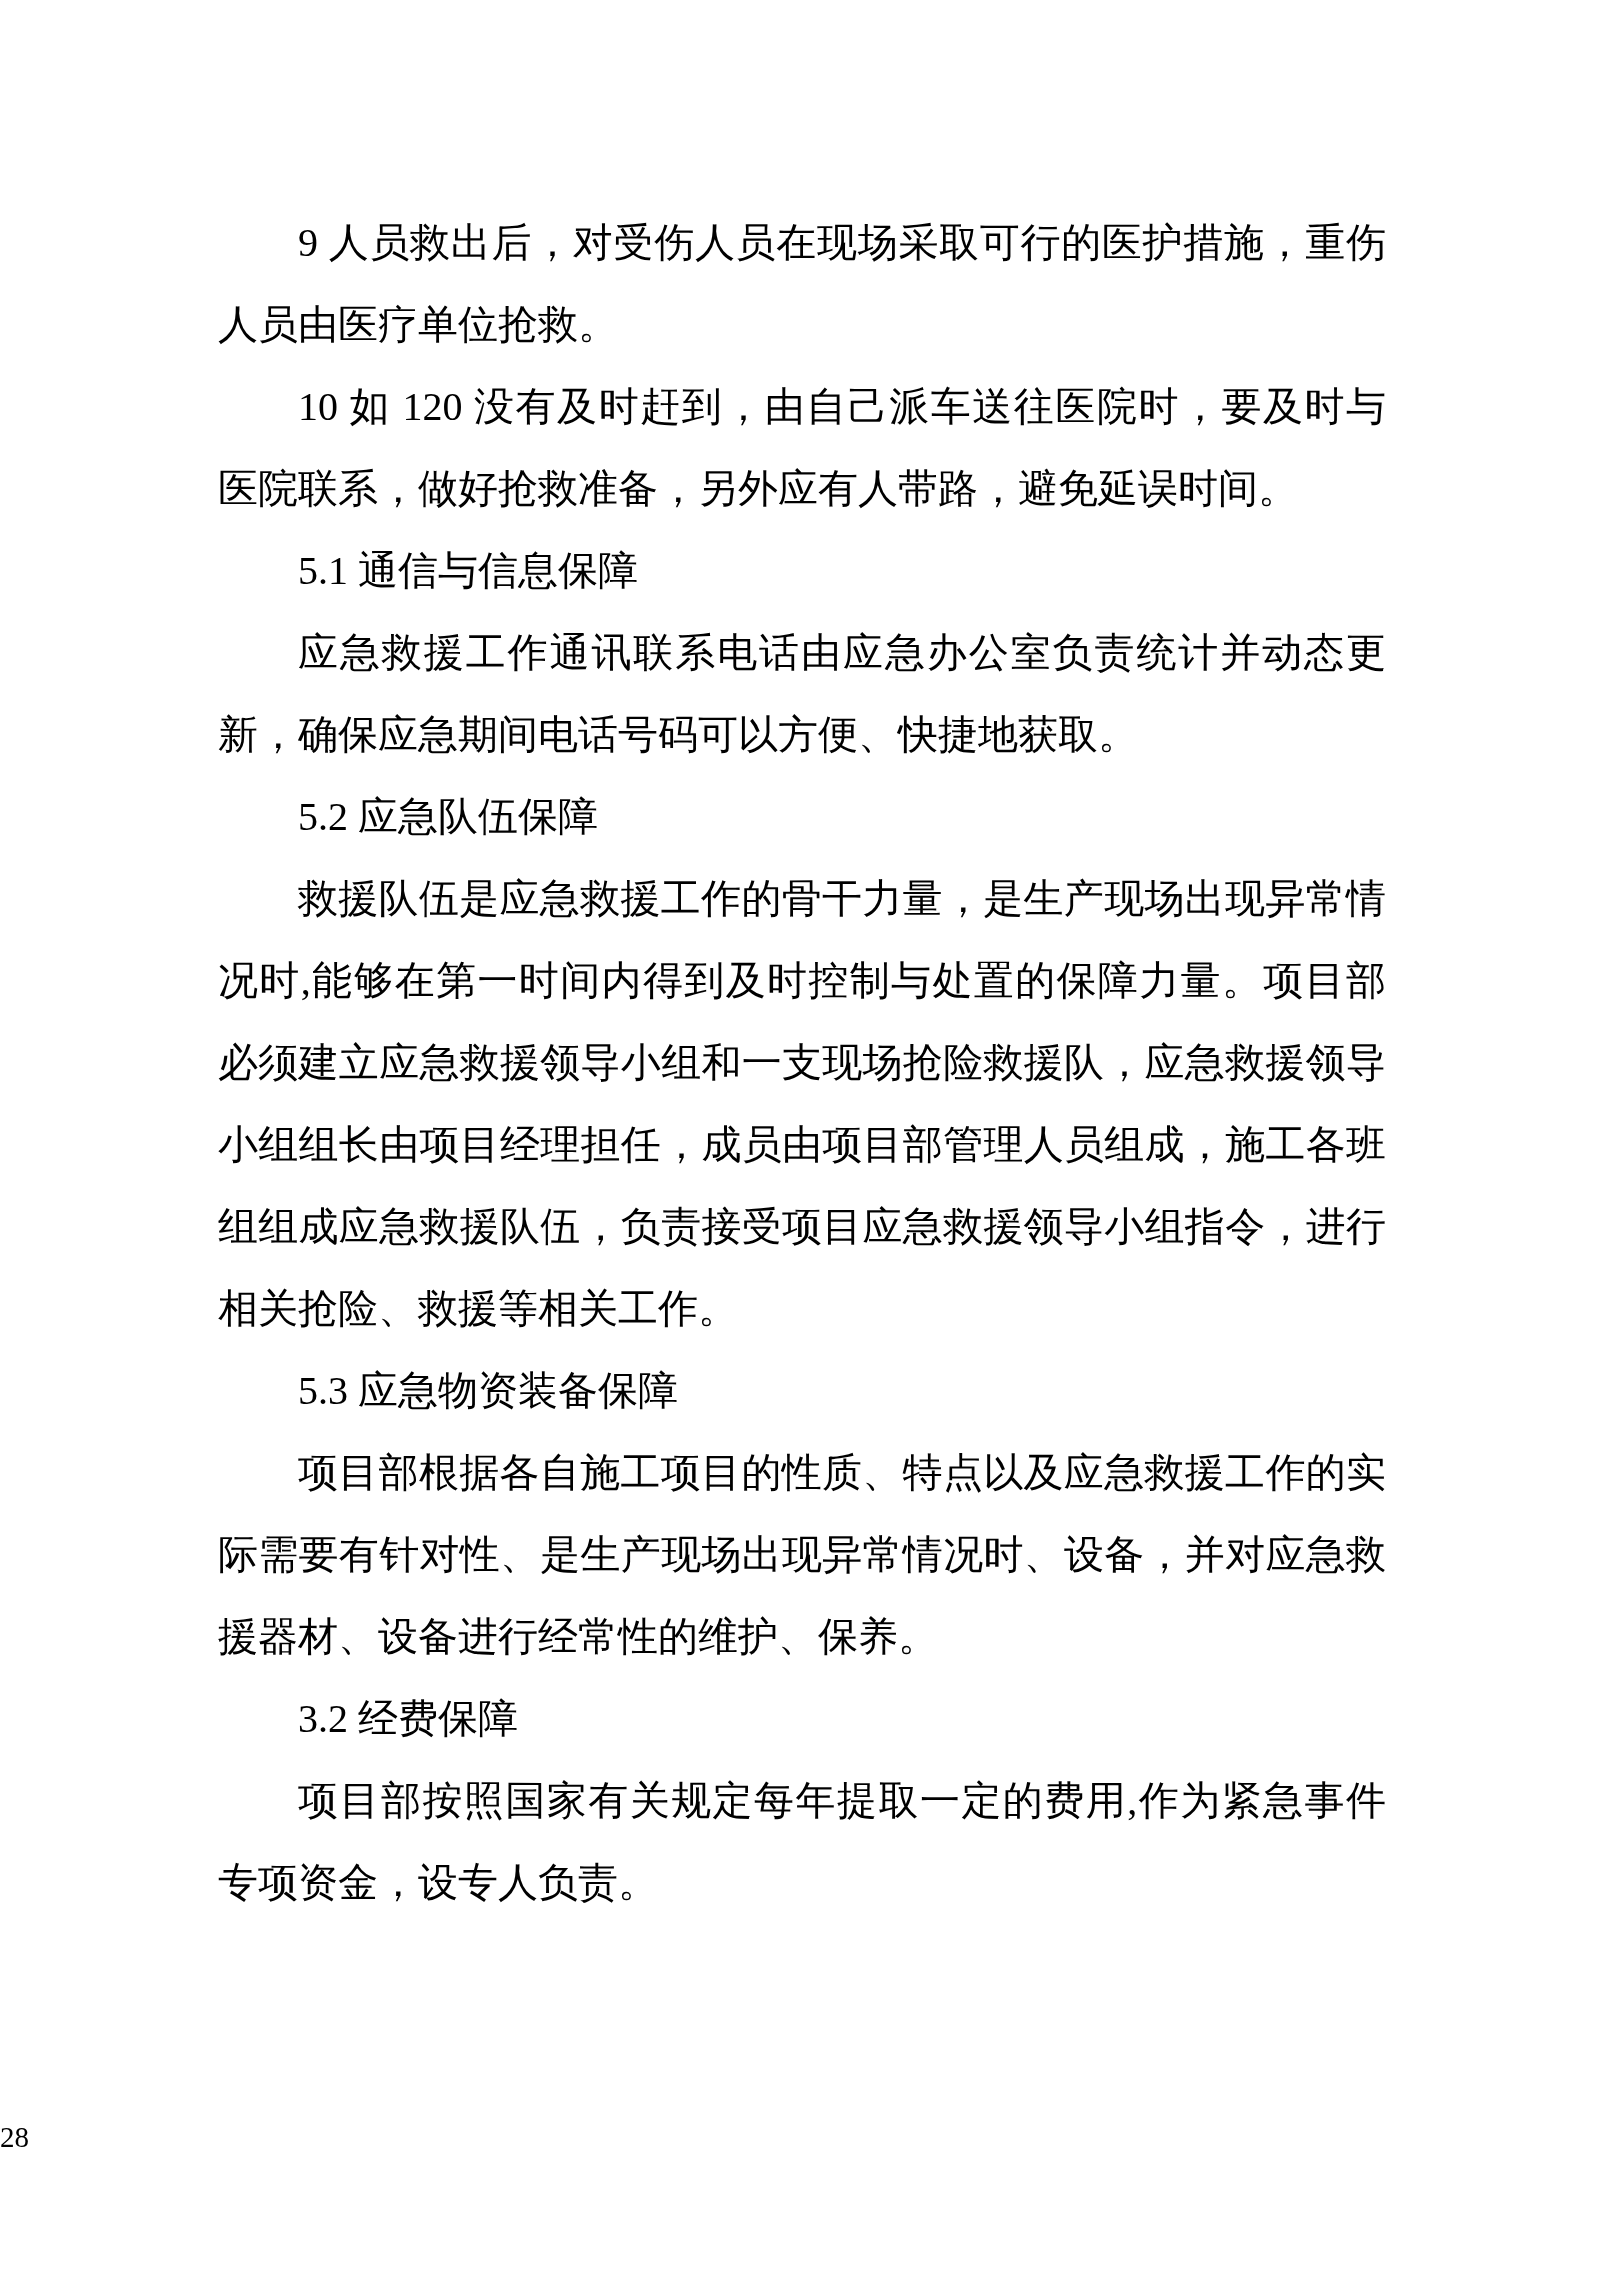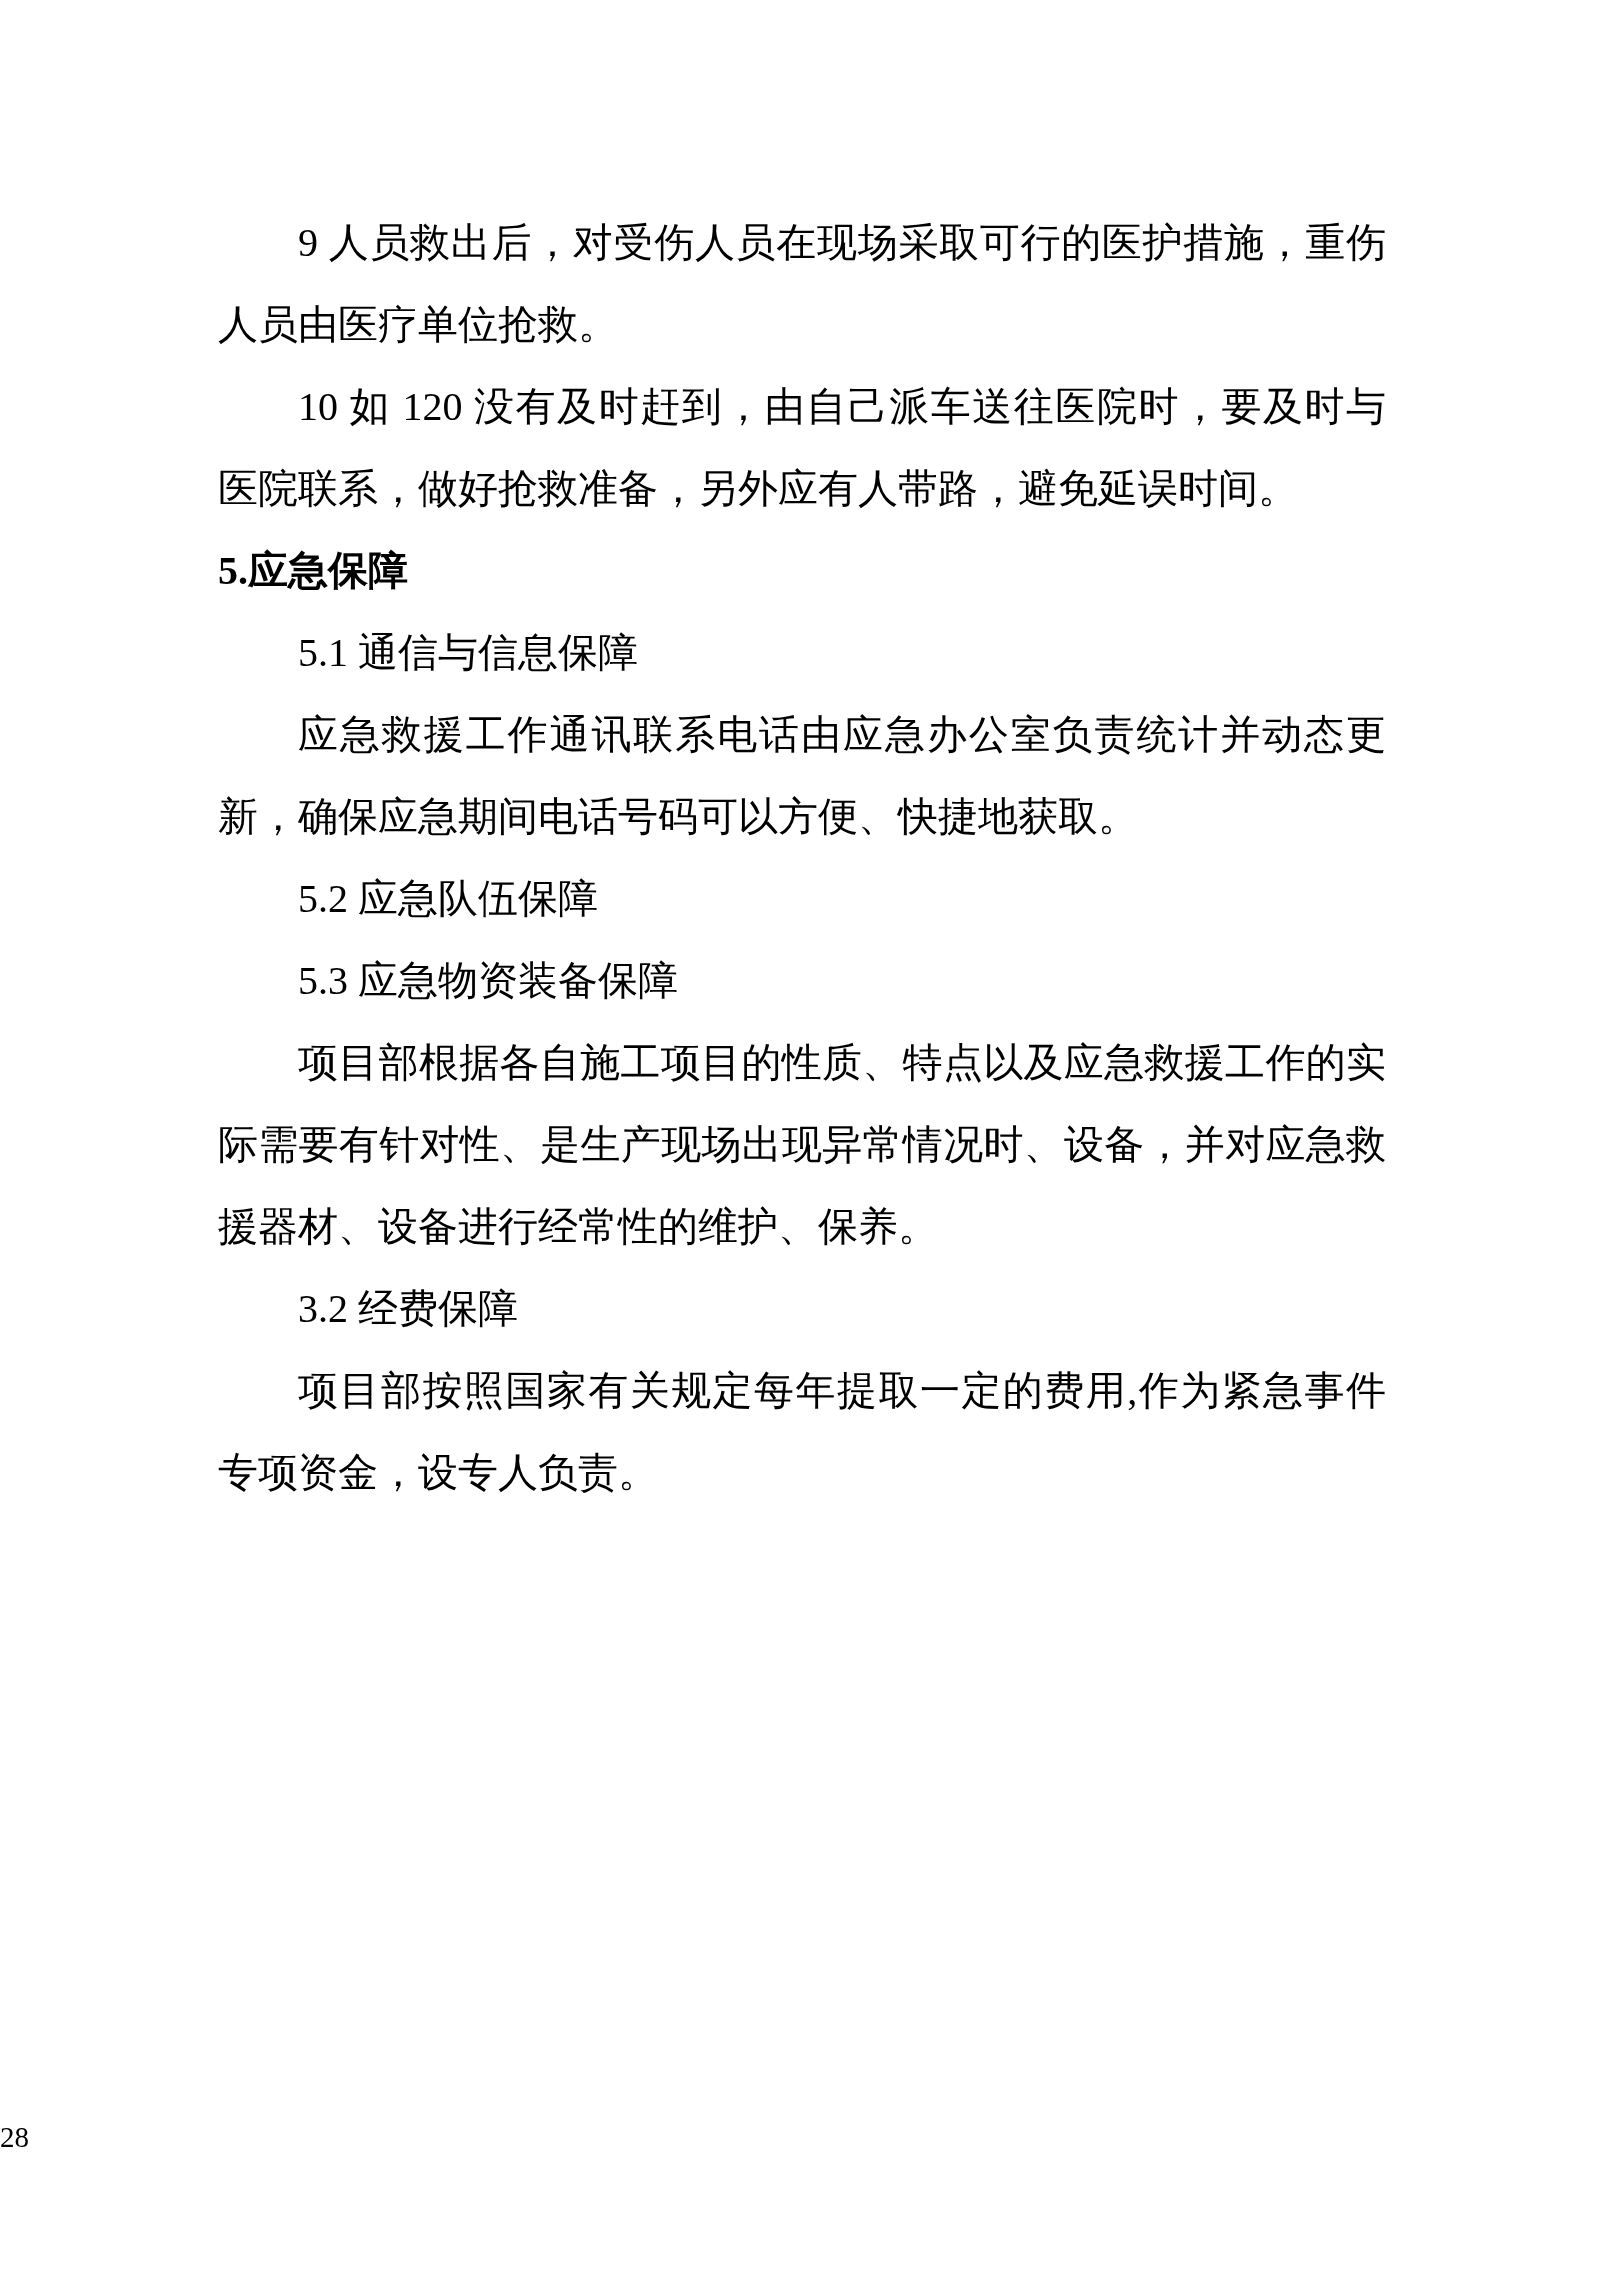--- a/index.html
+++ b/index.html
@@ -55,24 +55,24 @@
     font-family: "Liberation Serif", "DejaVu Serif", serif;
   }
 </style>
 </head>
 <body>
 
 <div class="page">
   <div class="content" id="content">
       <div class="block body">9 人员救出后，对受伤人员在现场采取可行的医护措施，重伤人员由医疗单位抢救。</div>
       <div class="block body">10 如 120 没有及时赶到，由自己派车送往医院时，要及时与医院联系，做好抢救准备，另外应有人带路，避免延误时间。</div>
-      <div class="block heading1">5.应急保障</div>
       <div class="block heading2">5.1 通信与信息保障</div>
       <div class="block body">应急救援工作通讯联系电话由应急办公室负责统计并动态更新，确保应急期间电话号码可以方便、快捷地获取。</div>
       <div class="block heading2">5.2 应急队伍保障</div>
+      <div class="block body">救援队伍是应急救援工作的骨干力量，是生产现场出现异常情况时,能够在第一时间内得到及时控制与处置的保障力量。项目部必须建立应急救援领导小组和一支现场抢险救援队，应急救援领导小组组长由项目经理担任，成员由项目部管理人员组成，施工各班组组成应急救援队伍，负责接受项目应急救援领导小组指令，进行相关抢险、救援等相关工作。</div>
       <div class="block heading2">5.3 应急物资装备保障</div>
       <div class="block body">项目部根据各自施工项目的性质、特点以及应急救援工作的实际需要有针对性、是生产现场出现异常情况时、设备，并对应急救援器材、设备进行经常性的维护、保养。</div>
       <div class="block heading2">3.2 经费保障</div>
       <div class="block body">项目部按照国家有关规定每年提取一定的费用,作为紧急事件专项资金，设专人负责。</div>
     </div>
   <div class="page-number">28</div>
 </div>
 
 
 </body></html>

